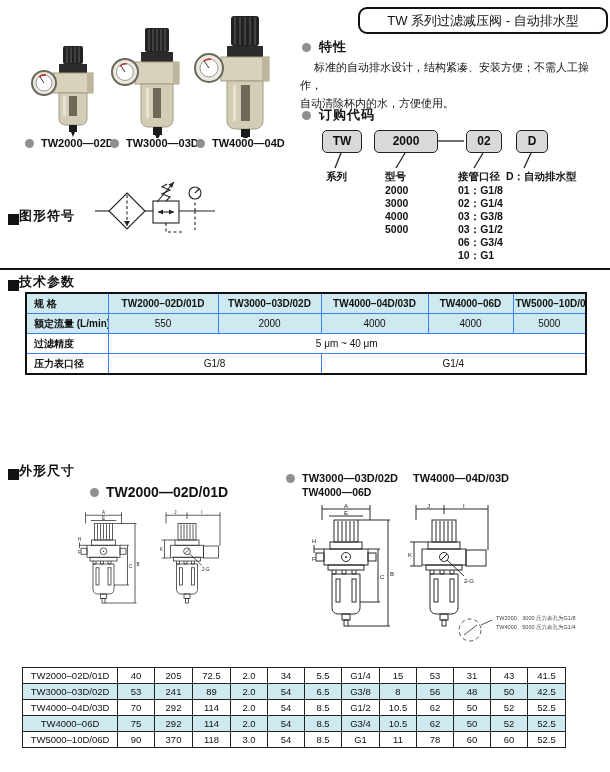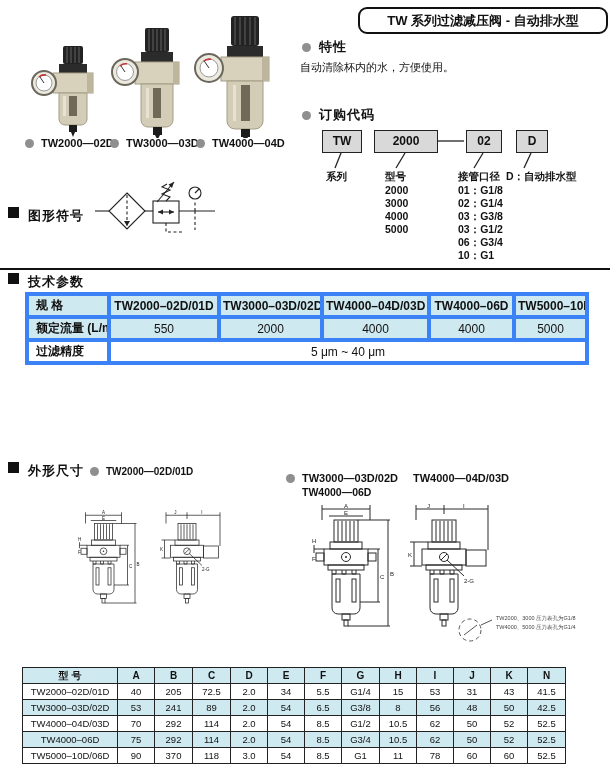--- a/index.html
+++ b/index.html
@@ -3,30 +3,30 @@
 <meta charset="utf-8">
 <style>
   html,body{margin:0;padding:0}
   body{
     width:610px;height:772px;position:relative;background:#ffffff;
     font-family:"Liberation Sans","DejaVu Sans",sans-serif;color:#111;overflow:hidden;
   }
   .abs{position:absolute}
   .bullet{width:9px;height:9px;border-radius:50%;background:#8f8f8f;display:inline-block;flex:0 0 auto}
   .sq{width:11px;height:11px;background:#111;display:inline-block;flex:0 0 auto}
-  .sec-head{display:flex;align-items:flex-start;gap:9px;font-size:13px;font-weight:bold;letter-spacing:1px}
+  .sec-head{display:flex;align-items:flex-end;font-size:13px;font-weight:bold;letter-spacing:1px}
   .dot-head{display:flex;align-items:center;gap:8px;font-size:13px;font-weight:bold;letter-spacing:1px}
-  .title-box{border:2px solid #111;border-radius:9px;text-align:center;font-weight:bold;font-size:13px;line-height:23px;background:#fff}
+  .title-box{border:2px solid #111;border-radius:9px;text-align:center;font-weight:normal;font-size:13px;line-height:23px;background:#fff}
   .feat{font-size:11px;line-height:18px}
-  .obox{background:#d9d9d9;border:1.5px solid #222;border-radius:0;text-align:center;font-weight:bold;font-size:12px;line-height:21px}
+  .obox{background:#d9d9d9;border:1.5px solid #222;border-radius:5px;text-align:center;font-weight:bold;font-size:12px;line-height:21px}
   .ol{font-size:10.5px;font-weight:bold;line-height:13px;white-space:nowrap}
   .photo-label{display:flex;align-items:center;gap:7px;font-size:11px;font-weight:bold;white-space:nowrap}
   table{border-collapse:collapse;table-layout:fixed}
   .spec-table{border:2px solid #111}
-  .spec-table td{border:4px solid #3b82f6;font-size:12px;text-align:center;height:19px;padding:0 2px;white-space:nowrap;overflow:hidden}
+  .spec-table td{border:1px solid #3b82f6;font-size:10px;text-align:center;height:19px;padding:0 2px;white-space:nowrap;overflow:hidden}
   .spec-table td.lbl{text-align:left;padding-left:7px;font-weight:bold}
   .spec-table td.hd{font-weight:bold}
   tr.cy td{background:#cfe9f0}
   .dim-table{border:1.5px solid #111}
   .dim-table td{border:1px solid #222;font-size:9.5px;text-align:center;height:15px;padding:0 1px;white-space:nowrap;overflow:hidden}
   .dim-table td.hd{font-weight:bold;font-size:10px}
   .divider{background:#111}
   svg text{font-family:"Liberation Sans","DejaVu Sans",sans-serif}
 </style>
 </head>
@@ -108,20 +108,21 @@
 <div class="abs photo-label" style="left:196px;top:137px">
   <span class="bullet"></span>
   <span>TW4000—04D</span>
 </div>
 
 <div class="abs dot-head" style="left:302px;top:38px">
   <span class="bullet"></span>
   <span>特性</span>
 </div>
 <div class="abs feat" style="left:300px;top:58px;width:308px">
+  <div style="text-indent:14px">标准的自动排水设计，结构紧凑、安装方便；不需人工操作，</div>
   <div>自动清除杯内的水，方便使用。</div>
 </div>
 
 <div class="abs dot-head" style="left:302px;top:106px">
   <span class="bullet"></span>
   <span>订购代码</span>
 </div>
 
 <div class="abs obox" style="left:322px;top:130px;width:38px;height:21px">TW</div>
 <div class="abs obox" style="left:374px;top:130px;width:62px;height:21px">2000</div>
@@ -214,29 +215,34 @@
     <td>550</td>
     <td>2000</td>
     <td>4000</td>
     <td>4000</td>
     <td>5000</td>
   </tr>
   <tr>
     <td class="lbl">过滤精度</td>
     <td colspan="5">5 μm ~ 40 μm</td>
   </tr>
+  <tr>
+    <td class="lbl">压力表口径</td>
+    <td colspan="2">G1/8</td>
+    <td colspan="3">G1/4</td>
+  </tr>
 </tbody>
   </table>
 
 <div class="abs sec-head" style="left:8px;top:462px">
   <span class="sq"></span>
   <span>外形尺寸</span>
 </div>
 
-<div class="abs photo-label" style="left:90px;top:466px;font-size:10px">
+<div class="abs photo-label" style="left:90px;top:484px;font-size:14px">
   <span class="bullet"></span>
   <span>TW2000—02D/01D</span>
 </div>
 <div class="abs photo-label" style="left:286px;top:472px;font-size:11px">
   <span class="bullet"></span>
   <span>TW3000—03D/02D</span>
   <span style="margin-left:8px">TW4000—04D/03D</span>
 </div>
 <div class="abs ol" style="left:302px;top:486px">TW4000—06D</div>
 
@@ -340,35 +346,20 @@
     <col style="width:37px">
       <col style="width:37px">
       <col style="width:38px">
       <col style="width:37px">
       <col style="width:37px">
     <col style="width:37px">
       <col style="width:37px">
       <col style="width:38px">
   </colgroup>
   <tbody>
-      <tr class="cy">
-    <td class="hd">型 号</td>
-    <td class="hd">A</td>
-    <td class="hd">B</td>
-    <td class="hd">C</td>
-    <td class="hd">D</td>
-    <td class="hd">E</td>
-    <td class="hd">F</td>
-    <td class="hd">G</td>
-    <td class="hd">H</td>
-    <td class="hd">I</td>
-    <td class="hd">J</td>
-    <td class="hd">K</td>
-    <td class="hd">N</td>
-  </tr>
   <tr>
     <td>TW2000–02D/01D</td>
     <td>40</td>
     <td>205</td>
     <td>72.5</td>
     <td>2.0</td>
     <td>34</td>
     <td>5.5</td>
     <td>G1/4</td>
     <td>15</td>

